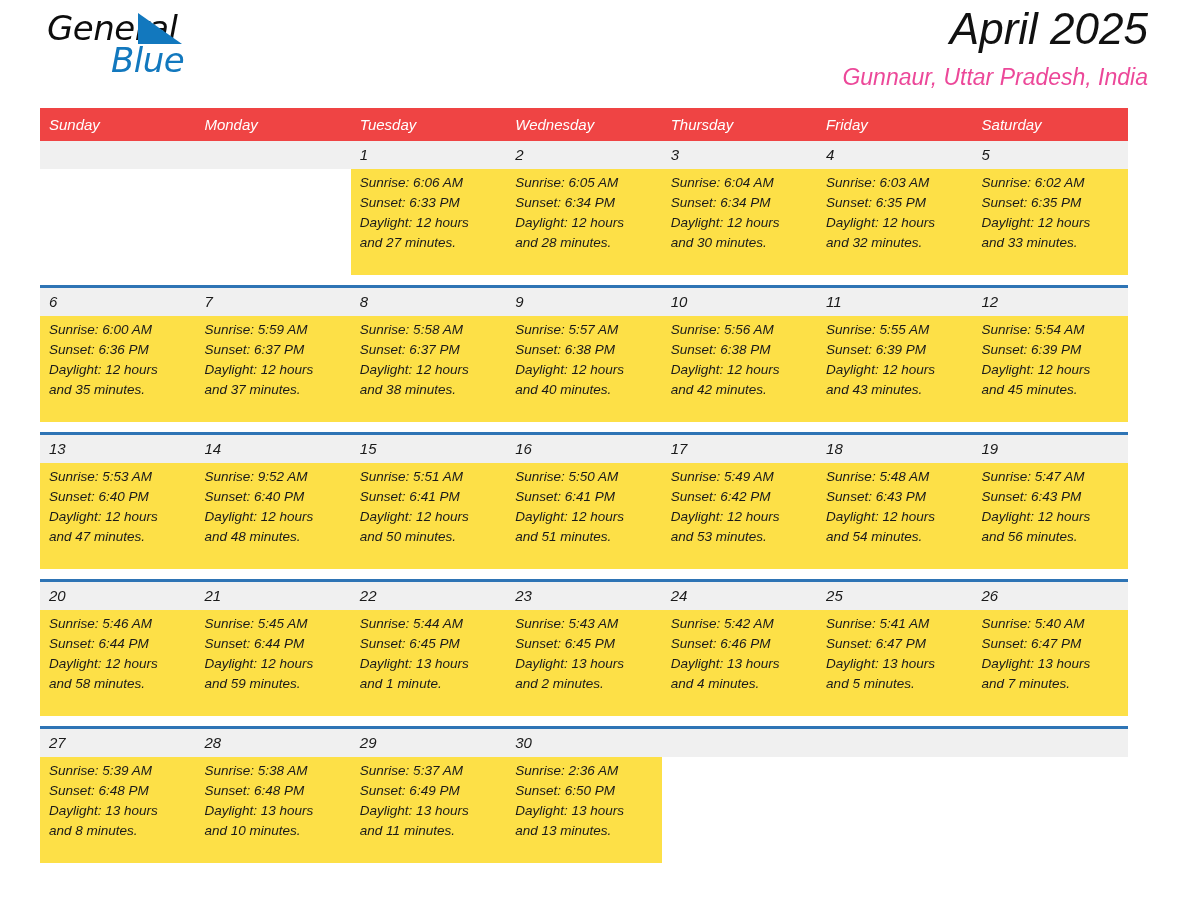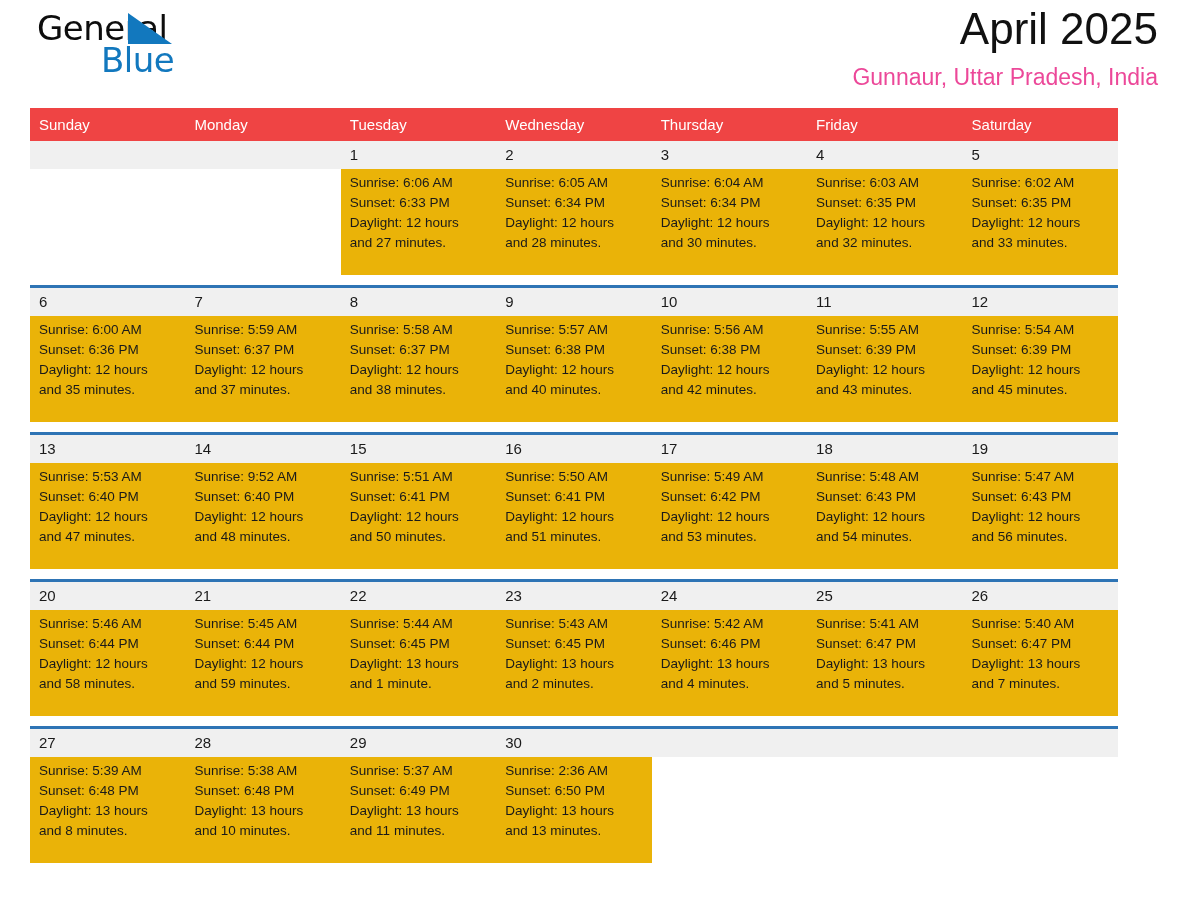--- a/index.html
+++ b/index.html
@@ -14,21 +14,22 @@
     font-family: "Liberation Sans", sans-serif;
     color: #111111;
     overflow: hidden;
   }
 
   .page {
     position: relative;
     width: 1188px;
     height: 918px;
     box-sizing: border-box;
-    padding: 0 30px;
+    padding: 0 40px;
+    font-style: italic;
   }
 
   
   .header {
     position: relative;
     height: 108px;
     display: flex;
     align-items: flex-start;
     justify-content: space-between;
   }
@@ -135,21 +136,21 @@
     padding: 5px 0 5px 9px;
     height: 18px;
     vertical-align: top;
     line-height: 18px;
   }
   .daynum-row td.empty {
     background: #f0f0f0;
   }
 
   .detail-row td {
-    background: #eab308;
+    background: #fde047;
     font-size: 13.5px;
     line-height: 20px;
     color: #1a1a1a;
     padding: 4px 10px 10px 9px;
     vertical-align: top;
     height: 92px;
   }
   .detail-row td .line {
     white-space: nowrap;
   }

